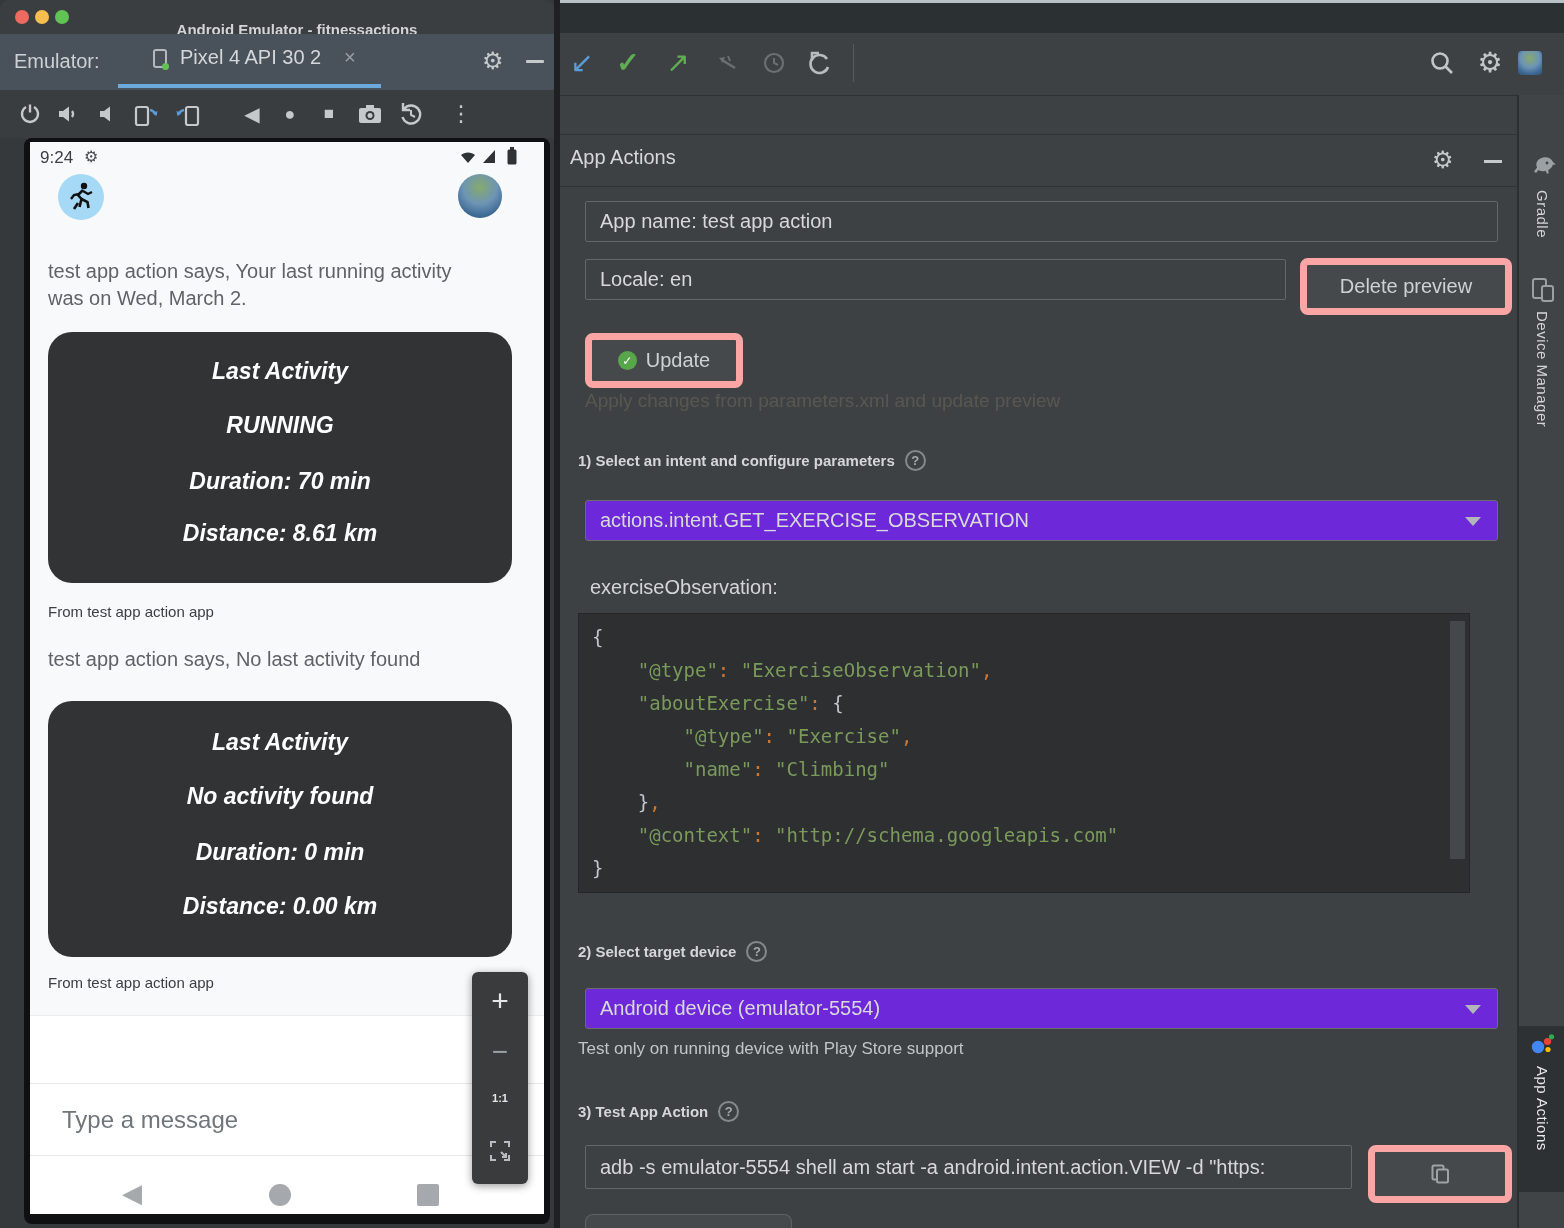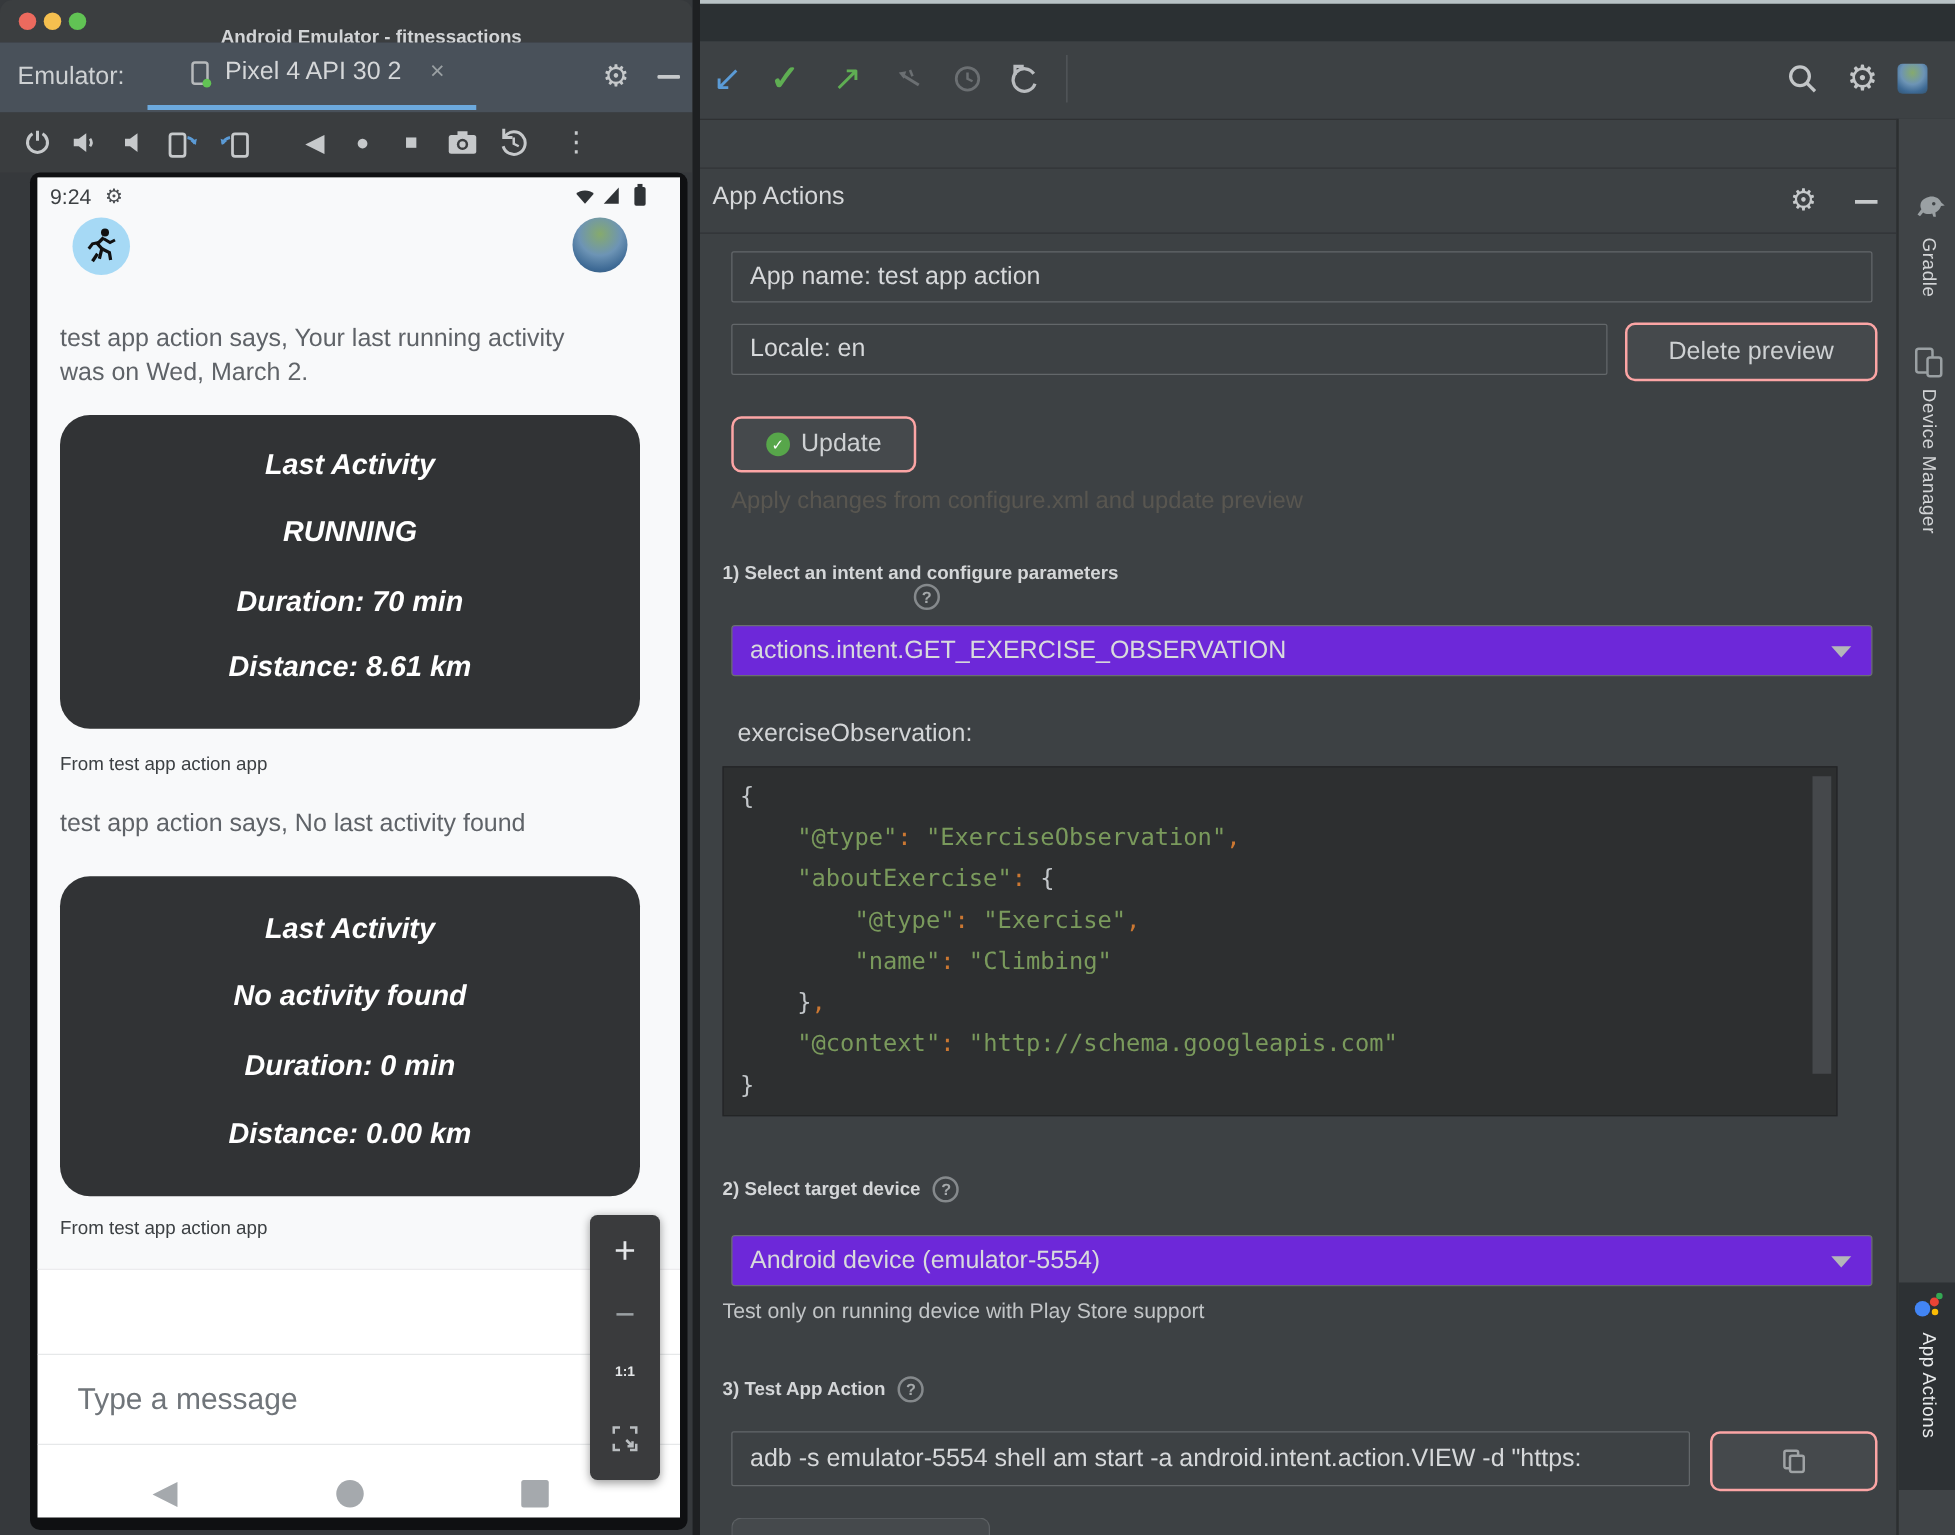--- a/index.html
+++ b/index.html
@@ -37,21 +37,21 @@
   .win-gap{left:554px;top:0;width:6px;height:1228px;background:#1e2022;}
   .studio{left:560px;top:0;width:1004px;height:1228px;background:#3d4144;}
   .top-strip{left:0;top:0;width:1004px;height:30px;background:#2b3033;border-top:3px solid #b8c2c6;}
   .st-toolbar{left:0;top:30px;width:1004px;height:65px;border-bottom:1px solid #2f3133;}
   .sti{top:0;height:65px;display:flex;align-items:center;justify-content:center;}
   .panel-top-line{left:0;top:134px;width:957px;height:1px;background:#323537;}
   .panel-title{left:10px;top:146px;font-size:20px;color:#d6d8da;}
   .hdr-line{left:0;top:186px;width:957px;height:1px;background:#303336;}
   .field{border:1px solid #63676a;border-radius:2px;display:flex;align-items:center;
          color:#d6d8da;font-size:20px;padding-left:14px;box-sizing:border-box;}
-  .btn{background:#45494c;border:2px solid #fca5a5;border-radius:8px;display:flex;
+  .btn{background:#45494c;border:7px solid #fca5a5;border-radius:8px;display:flex;
        align-items:center;justify-content:center;color:#ced1d3;font-size:20px;}
   .ddown{background:#6d28d9;border:1px solid #6a6e71;border-radius:3px;display:flex;
          align-items:center;color:#d8dadc;font-size:20px;padding-left:14px;box-sizing:border-box;}
   .caret{position:absolute;right:16px;top:50%;margin-top:-4px;width:0;height:0;
          border-left:8px solid transparent;border-right:8px solid transparent;border-top:9px solid #b4b7b9;}
   .sec-label{font-weight:bold;font-size:15px;color:#d4d6d8;display:flex;align-items:center;}
   .help{display:inline-flex;width:21px;height:21px;border:2px solid #85898c;border-radius:50%;
         align-items:center;justify-content:center;color:#a5a9ab;font-size:13px;margin-left:10px;box-sizing:border-box;}
   .code-box{left:18px;top:613px;width:892px;height:280px;background:#2d2f30;border:1px solid #232526;
             box-sizing:border-box;overflow:hidden;}
@@ -268,23 +268,23 @@
     <div class="abs hdr-line"></div>
 
     <div class="abs field" style="left:25px;top:201px;width:913px;height:41px;">App name: test app action</div>
     <div class="abs field" style="left:25px;top:259px;width:701px;height:41px;">Locale: en</div>
     <div class="abs btn" style="left:740px;top:258px;width:198px;height:43px;">Delete preview</div>
 
     <div class="abs btn" style="left:25px;top:333px;width:144px;height:41px;">
       <span style="display:inline-flex;width:19px;height:19px;border-radius:50%;background:#57a64a;color:#fff;font-size:12px;align-items:center;justify-content:center;margin-right:9px;">✓</span>
       <span>Update</span>
     </div>
-    <span class="abs faded-hint" style="left:25px;top:390px;">Apply changes from configure.xml and update preview</span>
-
-    <div class="abs sec-label" style="left:18px;top:450px;flex-direction:column;">
+    <span class="abs faded-hint" style="left:25px;top:390px;">Apply changes from parameters.xml and update preview</span>
+
+    <div class="abs sec-label" style="left:18px;top:450px;">
       <span>1) Select an intent and configure parameters</span>
       <span class="help">?</span>
     </div>
     <div class="abs ddown" style="left:25px;top:500px;width:913px;height:41px;">
       <span>actions.intent.GET_EXERCISE_OBSERVATION</span>
       <span class="caret"></span>
     </div>
 
     <span class="abs" style="left:30px;top:576px;font-size:20px;color:#d3d5d7;">exerciseObservation:</span>
     <div class="abs code-box">

